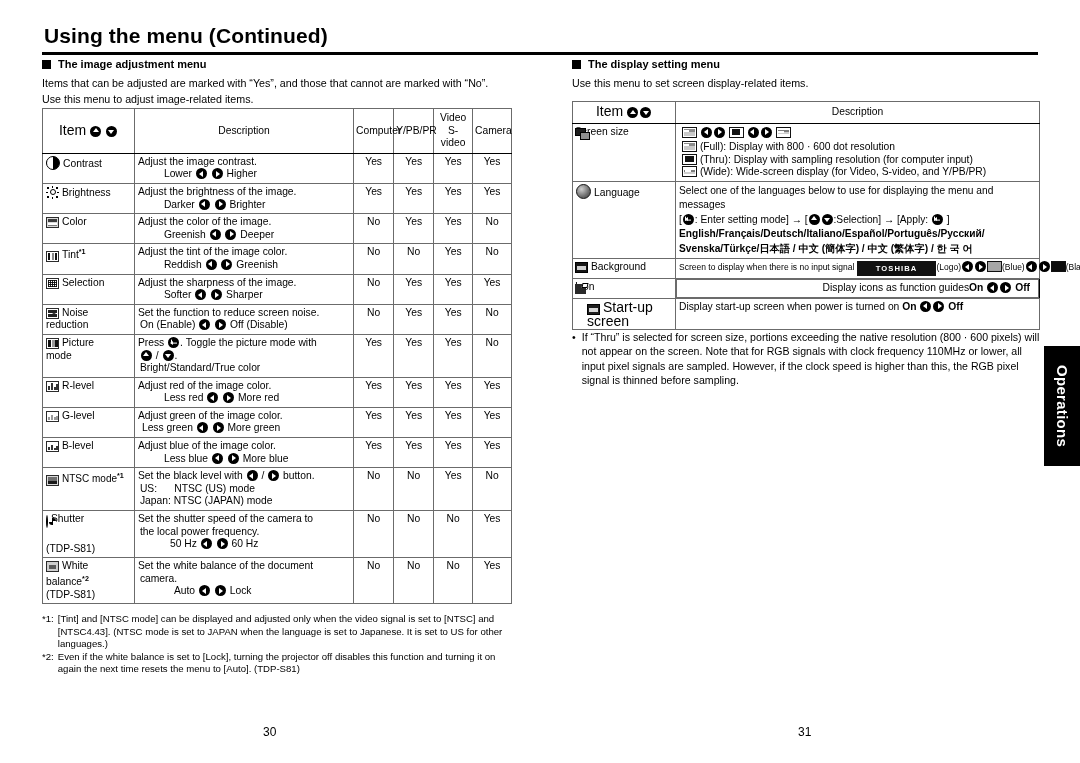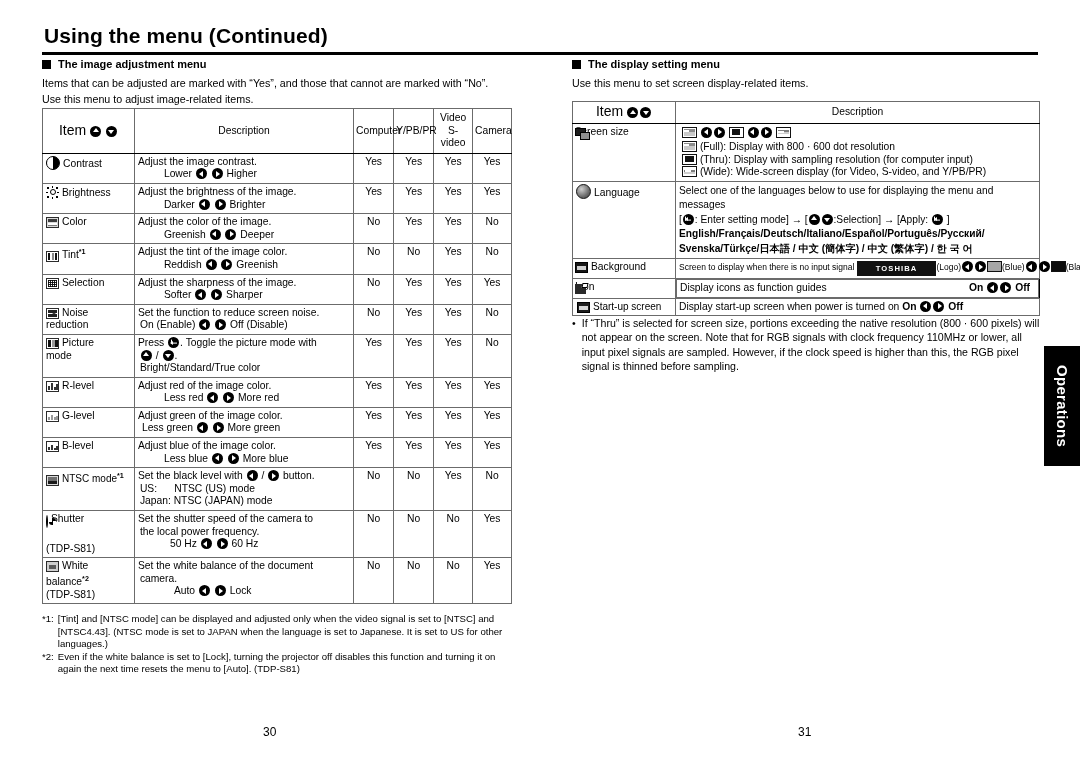--- a/index.html
+++ b/index.html
@@ -579,30 +579,30 @@
           <td class="cell-desc" style="font-size:8.5px;line-height:13px;white-space:nowrap;">
             <span>Screen to display when there is no input signal</span>
             <span class="chip-logo">TOSHIBA</span><span>(Logo)</span><span class="arrow left"></span><span class="arrow right"></span><span class="sw sw-blue"></span><span>(Blue)</span><span class="arrow left"></span><span class="arrow right"></span><span class="sw sw-black"></span><span>(Black)</span>
           </td>
         </tr>
 
         <tr>
           <td class="cell-item" style="padding-left:2px;">
             <span class="ic-icon"><i></i><i></i></span><span>Icon</span>
           </td>
-          <td class="cell-desc" style="display:flex;justify-content:space-between;align-items:center;padding-right:8px;">
+          <td class="cell-desc" style="display:flex;justify-content:flex-end;align-items:center;padding-right:8px;">
             <span>Display icons as function guides</span>
             <span><b>On</b>
               <span class="arrow left"></span><span class="arrow right"></span>
               <b>Off</b></span>
           </td>
         </tr>
 
         <tr>
-          <td class="cell-item" style="padding-left:4px;font-size:10px;">
+          <td class="cell-item" style="padding-left:14px;font-size:14px;">
             <span class="bx ic-start rowico"><i></i></span><span>Start-up screen</span>
           </td>
           <td class="cell-desc" style="padding-right:8px;">
             <span>Display start-up screen when power is turned on</span>
             <span><b>On</b>
               <span class="arrow left"></span><span class="arrow right"></span>
               <b>Off</b></span>
           </td>
         </tr>
       </tbody>

